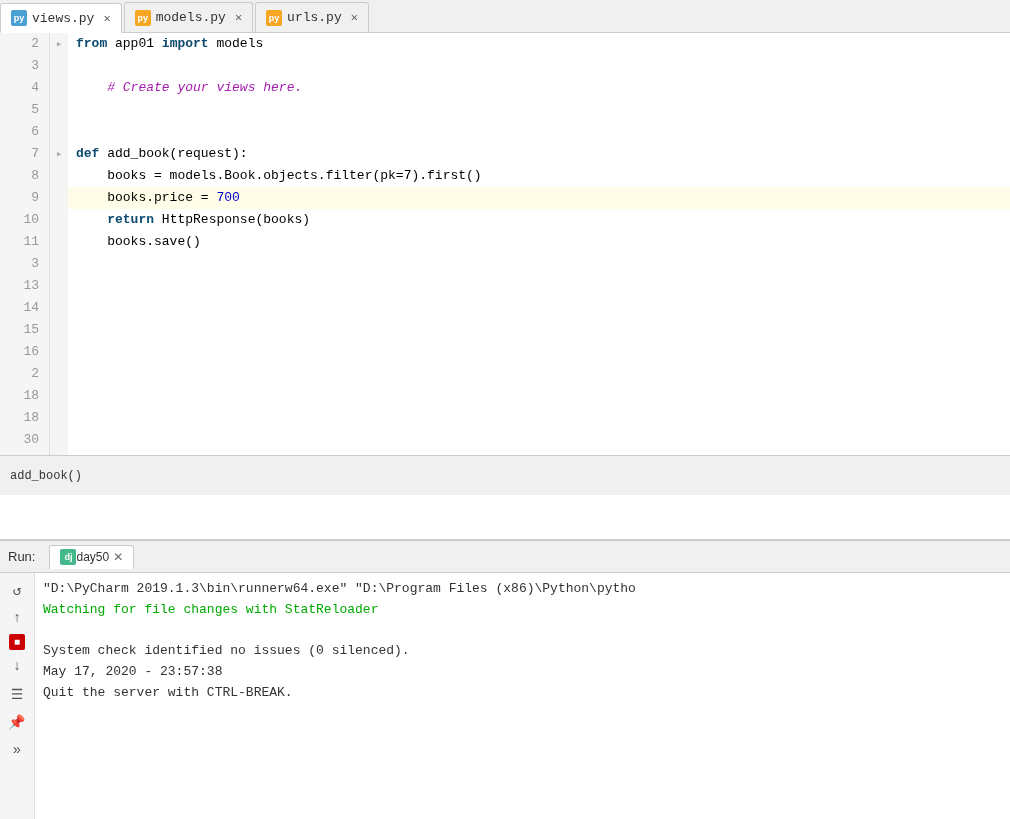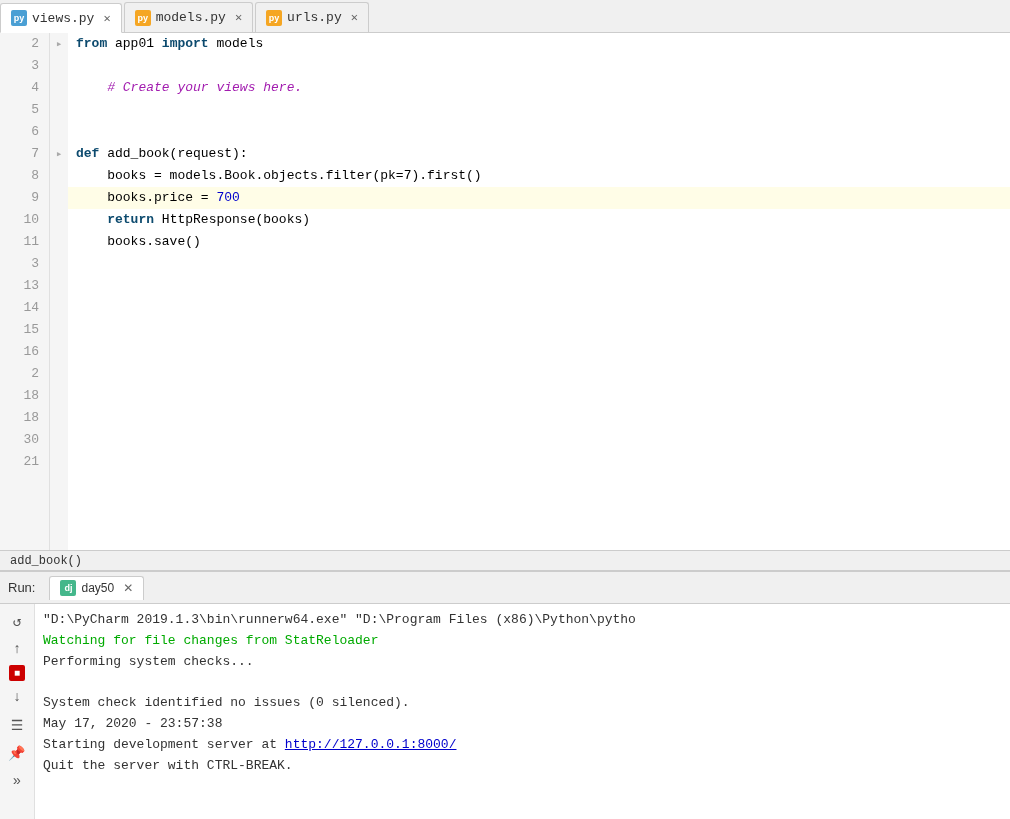--- a/index.html
+++ b/index.html
@@ -117,39 +117,40 @@
       background: #fffde7;
     }
 
     
     .kw { color: #0c4a6e; font-weight: bold; }
     .comment { color: #a21caf; font-style: italic; }
     .number { color: #0000cc; }
 
     
     .editor-status {
-      height: 20px;
+      height: 40px;
       background: #f0f0f0;
       border-top: 1px solid #ccc;
       display: flex;
       align-items: center;
       padding: 0 10px;
       font-size: 12px;
       color: #333;
       flex-shrink: 0;
     }
 
     
     .run-panel {
-      height: 249px;
+      height: 280px;
       display: flex;
       flex-direction: column;
       border-top: 2px solid #ccc;
       background: #fff;
       flex-shrink: 0;
+      margin-top: 44px;
     }
 
     .run-header {
       display: flex;
       align-items: center;
       background: #f0f0f0;
       border-bottom: 1px solid #ccc;
       height: 32px;
       padding: 0 8px;
       gap: 6px;
@@ -168,21 +169,20 @@
       background: #fff;
       border: 1px solid #ccc;
       border-bottom: none;
       padding: 2px 10px;
       font-size: 12px;
       color: #333;
       font-family: Arial, sans-serif;
       cursor: pointer;
       height: 24px;
       border-radius: 3px 3px 0 0;
-      gap: 5px;
     }
 
     .run-content {
       flex: 1;
       display: flex;
       overflow: hidden;
     }
 
     .run-sidebar {
       width: 35px;
@@ -382,22 +382,20 @@
       <div class="run-sidebar-btn" title="Rerun">↺</div>
       <div class="run-sidebar-btn">↑</div>
       <div class="run-sidebar-btn red-square">■</div>
       <div class="run-sidebar-btn">↓</div>
       <div class="run-sidebar-btn">☰</div>
       <div class="run-sidebar-btn">📌</div>
       <div class="run-sidebar-btn">»</div>
     </div>
     <div class="run-output" id="run-output-col">
         <div class="cmd-line">"D:\PyCharm 2019.1.3\bin\runnerw64.exe" "D:\Program Files (x86)\Python\pytho</div>
-        <div class="watching-line">Watching for file changes from StatReloader</div>
-        <div class="normal-line">Performing system checks...</div>
+        <div class="watching-line">Watching for file changes with StatReloader</div>
         <div>&nbsp;</div>
         <div class="normal-line">System check identified no issues (0 silenced).</div>
         <div class="normal-line">May 17, 2020 - 23:57:38</div>
-        <div class="normal-line">Starting development server at <a href="#" class="link">http://127.0.0.1:8000/</a></div>
         <div class="normal-line">Quit the server with CTRL-BREAK.</div>
       </div>
   </div>
 </div>
 
 </body></html>

